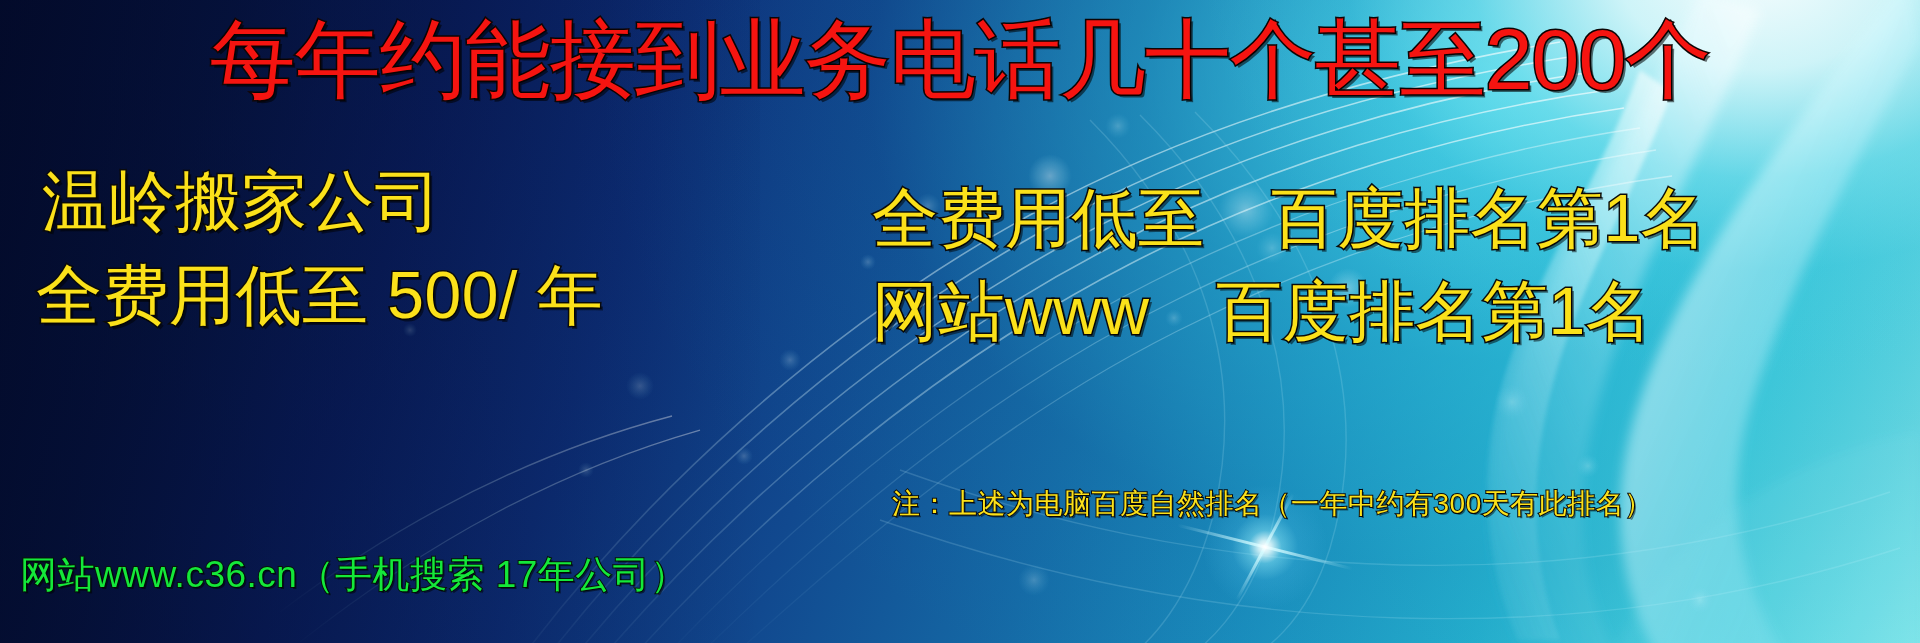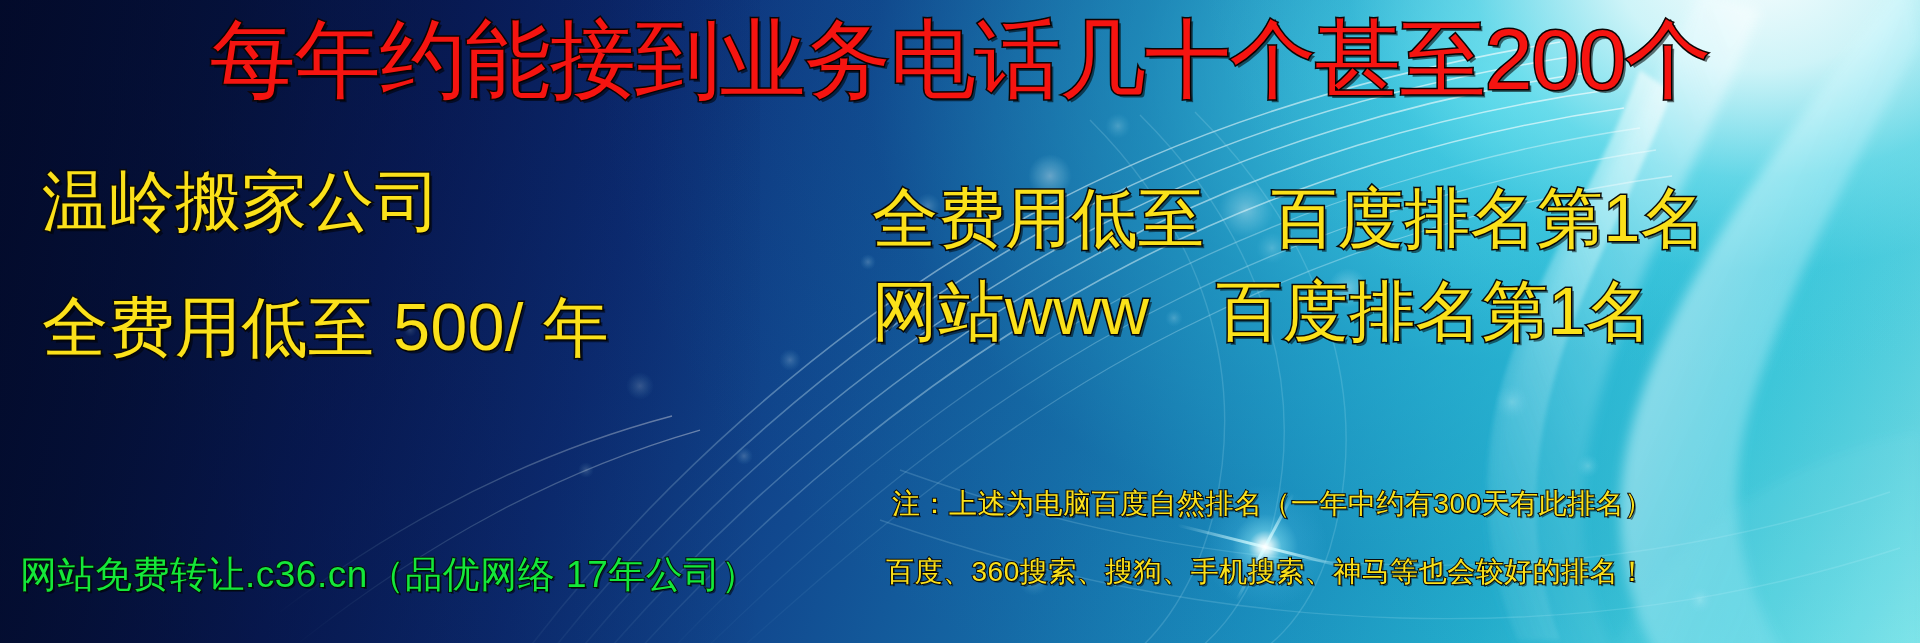--- a/index.html
+++ b/index.html
@@ -102,21 +102,21 @@
 
   .yellow-big {
     font-size: 66px;
     color: #fbe11a;
     -webkit-text-stroke: 3px #0b0b0b;
     paint-order: stroke fill;
     text-shadow: 3px 3px 0 rgba(0,0,0,0.5);
   }
 
   .left-line1 { left: 42px; top: 168px; }
-  .left-line2 { left: 42px; top: 262px; margin-top: 32px; }
+  .left-line2 { left: 36px; top: 262px; }
 
   .right-line1 { left: 872px; top: 185px; }
   .right-line2 { left: 872px; top: 278px; }
 
   .green-small {
     font-size: 37px;
     color: #14e83a;
     -webkit-text-stroke: 2px #06170a;
     paint-order: stroke fill;
     text-shadow: 2px 2px 0 rgba(0,0,0,0.5);
@@ -248,19 +248,18 @@
 
   <div class="txt yellow-big left-line1">温岭搬家公司</div>
 
   <div class="txt yellow-big left-line2">全费用低至 500/ 年</div>
 
   <div class="txt yellow-big right-line1">全费用低至　百度排名第1名</div>
 
   <div class="txt yellow-big right-line2">网站www　百度排名第1名</div>
 
 
-  <div class="txt green-small green-line2">网站免费转让.c36.cn（品优网络 17年公司）</div>
+  <div class="txt green-small green-line2">网站www.c36.cn（手机搜索 17年公司）</div>
 
   <div class="txt yellow-small note-line1">注：上述为电脑百度自然排名（一年中约有300天有此排名）</div>
 
-  <div class="txt yellow-small note-line2">百度、360搜索、搜狗、手机搜索、神马等也会较好的排名！</div>
 
 </div>
 
 </body></html>

